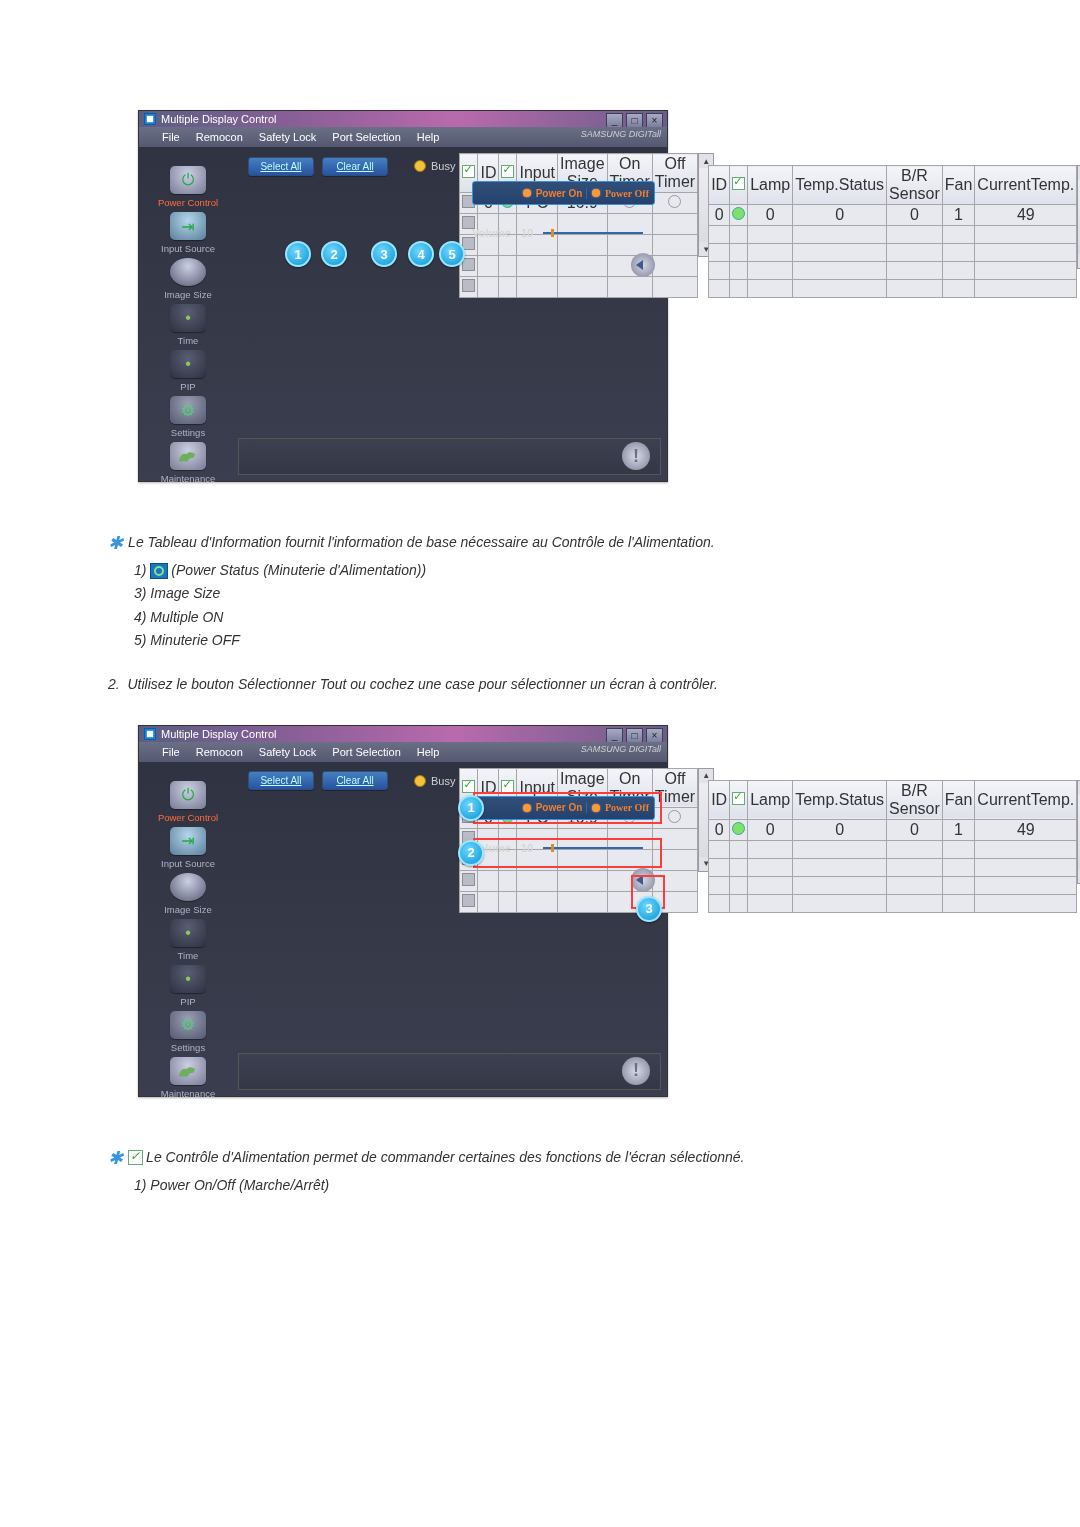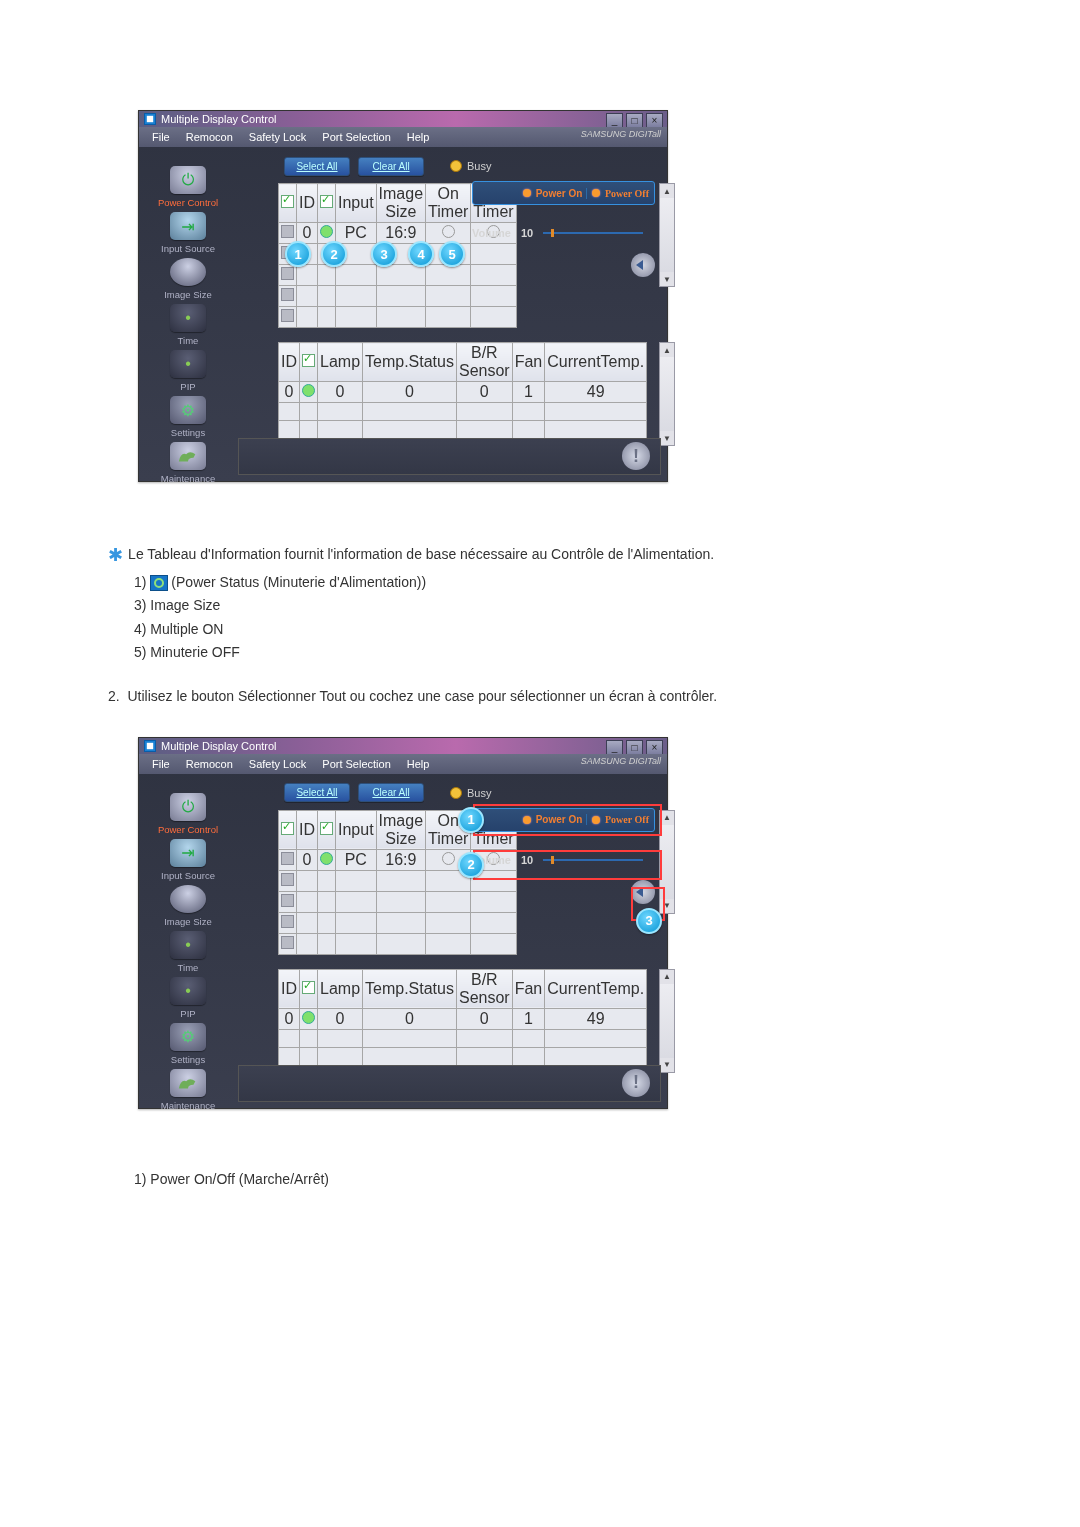--- a/index.html
+++ b/index.html
@@ -4,34 +4,34 @@
 <style>
   body{margin:0;background:#fff;font-family:Arial,Helvetica,sans-serif;font-size:14px;color:#222;}
   .page{width:1034px;margin:0 auto;padding:110px 60px 60px 60px;box-sizing:border-box;}
   .screenshot{width:528px;height:370px;margin:0 0 0 55px;background:linear-gradient(#2e3240,#3a3e4e);border:1px solid #333;position:relative;box-shadow:0 1px 2px rgba(0,0,0,.3);}
   .titlebar{position:absolute;top:0;left:0;right:0;height:16px;background:linear-gradient(90deg,#5a5e82 0%,#8a5f97 30%,#b96aad 60%,#6a5d89 100%);display:flex;align-items:center;}
   .titlebar-icon{width:12px;height:12px;margin-left:5px;border:1px solid #0a5da8;background:#1981d4;box-sizing:border-box;display:flex;align-items:center;justify-content:center;}
   .titlebar-icon svg{width:8px;height:8px;}
   .titlebar-text{color:#fff;font-size:11px;margin-left:5px;}
   .win-controls{position:absolute;right:4px;top:2px;display:flex;gap:3px;}
   .win-btn{width:15px;height:13px;background:linear-gradient(#a8aac2,#7c7ea0);border:1px solid #3d3f55;display:flex;align-items:center;justify-content:center;font-size:10px;color:#222;}
-  .menubar{position:absolute;top:16px;left:0;right:0;height:20px;background:linear-gradient(#6b6f86,#545870);display:flex;align-items:center;padding-left:5px;color:#fff;font-size:11px;}
+  .menubar{position:absolute;top:16px;left:0;right:0;height:20px;background:linear-gradient(#6b6f86,#545870);display:flex;align-items:center;padding-left:15px;color:#fff;font-size:11px;}
   .menubar span{padding:0 8px;}
   .brand{position:absolute;right:6px;top:18px;font-size:9px;color:#d0d0d0;font-style:italic;}
   .sidebar{position:absolute;top:40px;left:3px;width:92px;display:flex;flex-direction:column;align-items:center;padding-top:15px;}
   .side-item{width:100%;text-align:center;margin-bottom:4px;}
   .side-icon{width:36px;height:28px;margin:0 auto 3px auto;border-radius:5px;background:radial-gradient(circle at 50% 30%,#ccd0e4,#777a92);box-shadow:0 1px 1px rgba(0,0,0,.4);display:flex;align-items:center;justify-content:center;color:#2a4; font-size:16px;}
   .side-icon.isource{background:radial-gradient(circle at 50% 30%,#b3d6ec,#5b7f9a);}
   .side-icon.isize{background:radial-gradient(circle at 50% 30%,#ccd0e4,#555870);border-radius:50%;}
   .side-icon.itime{background:radial-gradient(circle at 50% 30%,#5a5e74,#2d3040);color:#8c5;}
   .side-icon.isett{background:radial-gradient(circle at 50% 30%,#9aa0b6,#555870);color:#5c7;}
   .side-icon.imaint svg{width:22px;height:16px;}
   .side-label{font-size:9.5px;color:#b0b2c6;}
   .side-label.active{color:#ff6d3c;}
-  .content{position:absolute;top:40px;left:99px;right:2px;display:flex;flex-direction:column;margin-left:36px;}
+  .content{position:absolute;top:40px;left:99px;right:2px;display:flex;}
   .toolbar{display:flex;align-items:center;height:30px;padding-left:10px;gap:8px;}
   .chip{height:17px;min-width:52px;padding:0 6px;border:1px solid #2d4f7a;border-radius:3px;background:linear-gradient(#4580c0,#2852a0);color:#bff;font-size:10px;display:flex;align-items:center;justify-content:center;text-decoration:underline;box-shadow:0 1px 0 rgba(0,0,0,.3);}
   .busy{display:flex;align-items:center;gap:5px;color:#d0d0d0;font-size:11px;margin-left:18px;}
   .busy-dot{width:10px;height:10px;border-radius:50%;background:#f2c23a;border:1px solid #a9760a;}
   .grid-wrap{margin:2px 6px 0 4px;}
   table.grid{border-collapse:collapse;width:100%;background:#fff;font-size:16px;color:#333;}
   table.grid th,table.grid td{border:1px solid #a6a6a6;padding:1px 2px;height:15px;text-align:center;background:#e7e9ef;}
   table.grid th{background:linear-gradient(#f3f5f9,#dfe2eb);font-weight:normal;}
   .chk{display:inline-block;width:11px;height:11px;border:1px solid #6a7;background:#fff;position:relative;}
   .chk.checked::after{content:"✓";position:absolute;top:-3px;left:0;font-size:11px;color:#2a2;}
@@ -53,21 +53,21 @@
   .sound-icon{margin-top:14px;text-align:right;}
   .sound-icon span{display:inline-block;width:24px;height:24px;border-radius:50%;background:radial-gradient(#d4d7e2,#7e8299);position:relative;}
   .sound-icon span::before{content:"";position:absolute;left:5px;top:7px;border-style:solid;border-width:5px 7px 5px 0;border-color:transparent #3a5b92 transparent transparent;}
   .bottom-strip{position:absolute;left:99px;right:6px;bottom:6px;height:35px;border:1px solid #555;background:linear-gradient(#3c4050,#333746);}
   .info-ring{position:absolute;right:10px;top:3px;width:28px;height:28px;border-radius:50%;background:radial-gradient(#d7dbe8,#7b7f95);display:flex;align-items:center;justify-content:center;color:#6b7185;font-size:18px;font-weight:bold;}
   
   .bubble{position:absolute;width:22px;height:22px;border-radius:50%;background:radial-gradient(circle at 40% 35%,#6fd7ff,#0796d4);color:#fff;font-size:13px;font-weight:bold;display:flex;align-items:center;justify-content:center;border:2px solid #9be6ff;box-shadow:0 1px 2px rgba(0,0,0,.4);}
   
   .hl{position:absolute;border:2px solid #ff3c3c;}
   
-  .textblock{margin:60px 0 20px 25px;font-size:14px;color:#333;line-height:1.45;}
+  .textblock{margin:48px 0 20px 25px;font-size:14px;color:#333;line-height:1.45;font-style:italic;}
   .star{color:#3696e0;font-size:18px;vertical-align:middle;margin-right:5px;}
   ol.plain{list-style:none;padding:0;margin:4px 0 0 26px;}
   ol.plain li{margin:3px 0;font-size:14px;}
   .icon-inline{display:inline-block;width:16px;height:14px;background:#1676c7;border:1px solid #0c4f8a;vertical-align:middle;margin-right:3px;position:relative;}
   .icon-inline::after{content:"";position:absolute;left:3px;top:2px;width:10px;height:10px;border:2px solid #8fe07a;border-radius:50%;box-sizing:border-box;}
   .chk-inline{display:inline-block;width:13px;height:13px;border:1px solid #6a7;background:#fff;vertical-align:middle;margin-right:3px;position:relative;}
   .chk-inline::after{content:"✓";position:absolute;top:-3px;left:1px;font-size:12px;color:#2a2;}
 </style>
 </head>
 <body>
@@ -543,18 +543,19 @@
     <div class="hl" style="top:66px;left:334px;width:185px;height:28px;"></div>
     <div class="hl" style="top:112px;left:334px;width:185px;height:26px;"></div>
     <div class="hl" style="top:149px;left:492px;width:30px;height:30px;"></div>
 
     <div class="bubble" style="top:69px;left:319px;">1</div>
     <div class="bubble" style="top:114px;left:319px;">2</div>
     <div class="bubble" style="top:170px;left:497px;">3</div>
   </div>
 
   <div class="textblock">
+    <div><span class="star">✱</span><span class="chk-inline"></span><span>Le Contrôle d'Alimentation permet de commander certaines des fonctions de l'écran sélectionné.</span></div>
     <ol class="plain">
       <li>1) <span>Power On/Off (Marche/Arrêt)</span></li>
     </ol>
   </div>
 
 </div>
 
 </body></html>

